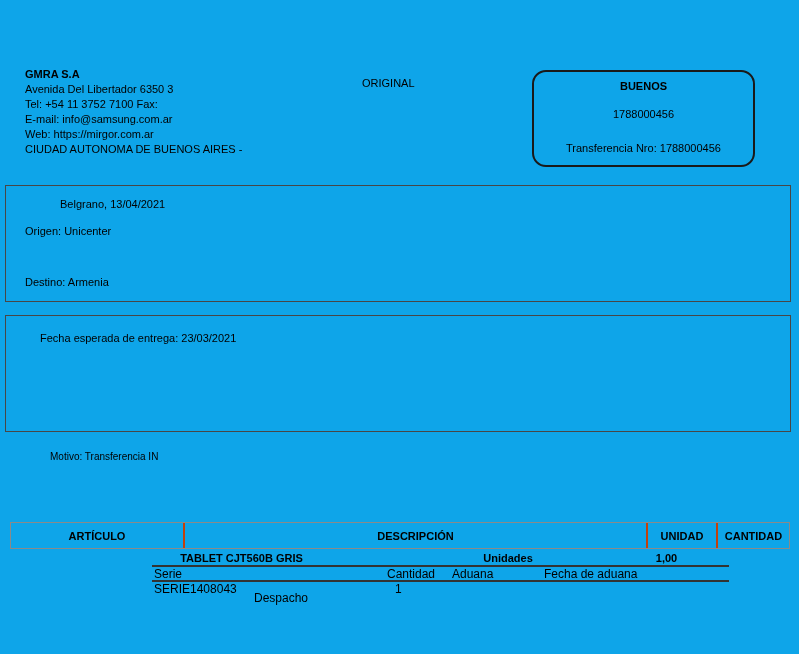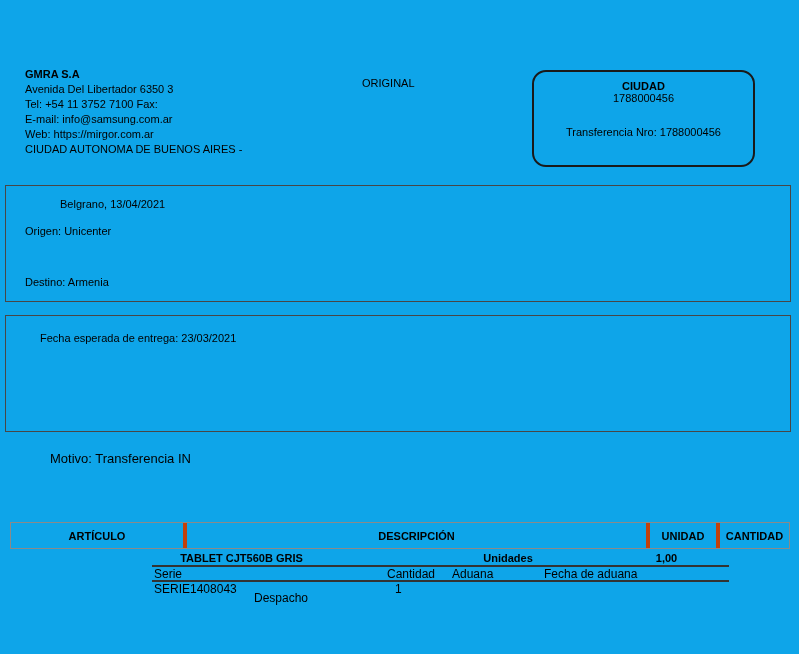--- a/index.html
+++ b/index.html
@@ -25,56 +25,56 @@
   .remito-box {
     left: 532px; top: 70px;
     width: 223px; height: 97px;
     border: 2px solid #1a1a1a;
     border-radius: 14px;
     box-sizing: border-box;
     text-align: center;
     font-size: 11px;
   }
   .rb-title { margin-top: 8px; font-weight: bold; }
-  .rb-number { margin-top: 0; }
+  .rb-number { margin-top: 16px; }
   .rb-transfer { margin-top: 22px; }
 
   
   .outline-box {
     left: 5px;
     width: 786px; height: 117px;
     border: 1.5px solid #474747;
     box-sizing: border-box;
     font-size: 11px;
   }
   .shipment-box { top: 185px; }
   .delivery-box { top: 315px; }
   .box-line { position: absolute; left: 19px; }
   .bl-1 { top: 12px; padding-left: 35px; }
   .bl-2 { top: 39px; }
   .bl-3 { top: 90px; }
   .bl-single { top: 16px; padding-left: 15px; }
 
   
-  .motivo { left: 25px; top: 451px; font-size: 13px; padding-left: 25px; }
+  .motivo { left: 25px; top: 451px; font-size: 10px; padding-left: 25px; }
 
   
   .tbl-head {
     left: 10px; top: 522px;
     width: 780px; height: 27px;
     border: 1px solid #8a8a8a;
     box-sizing: border-box;
     display: flex;
     font-size: 11px; font-weight: bold;
   }
   .th-cell {
     display: flex; align-items: center; justify-content: center;
     box-sizing: border-box; height: 100%;
   }
-  .th-cell + .th-cell { border-left: 4px solid #c2410c; }
+  .th-cell + .th-cell { border-left: 2px solid #c2410c; }
   .w-art  { width: 172px; }
   .w-desc { width: 463px; }
   .w-uni  { width: 70px; }
   .w-cant { flex: 1; }
 
   
   .tbl-row {
     left: 10px; top: 550px;
     width: 780px; height: 16px;
     display: flex;
@@ -110,21 +110,21 @@
     <div>Avenida Del Libertador 6350 3</div>
     <div>Tel: +54 11 3752 7100 Fax:</div>
     <div>E-mail: info@samsung.com.ar</div>
     <div>Web: https://mirgor.com.ar</div>
     <div>CIUDAD AUTONOMA DE BUENOS AIRES -</div>
   </div>
 
   <div class="abs original">ORIGINAL</div>
 
   <div class="abs remito-box">
-    <div class="rb-title">CIUDAD</div>
+    <div class="rb-title">BUENOS</div>
     <div class="rb-number">1788000456</div>
     <div class="rb-transfer">Transferencia Nro: 1788000456</div>
   </div>
 
   <div class="abs outline-box shipment-box">
     <div class="box-line bl-1">Belgrano, 13/04/2021</div>
     <div class="box-line bl-2">Origen: Unicenter</div>
     <div class="box-line bl-3">Destino: Armenia</div>
   </div>
 

